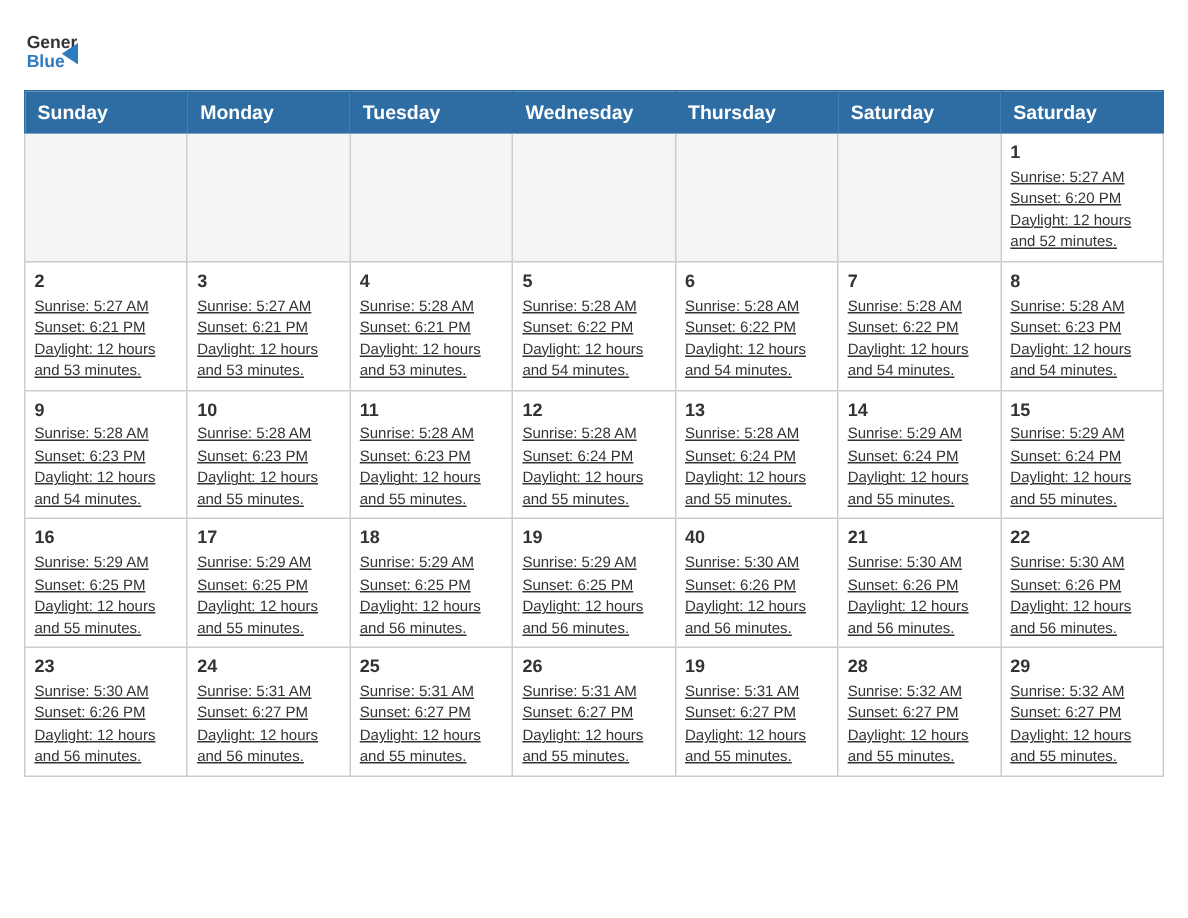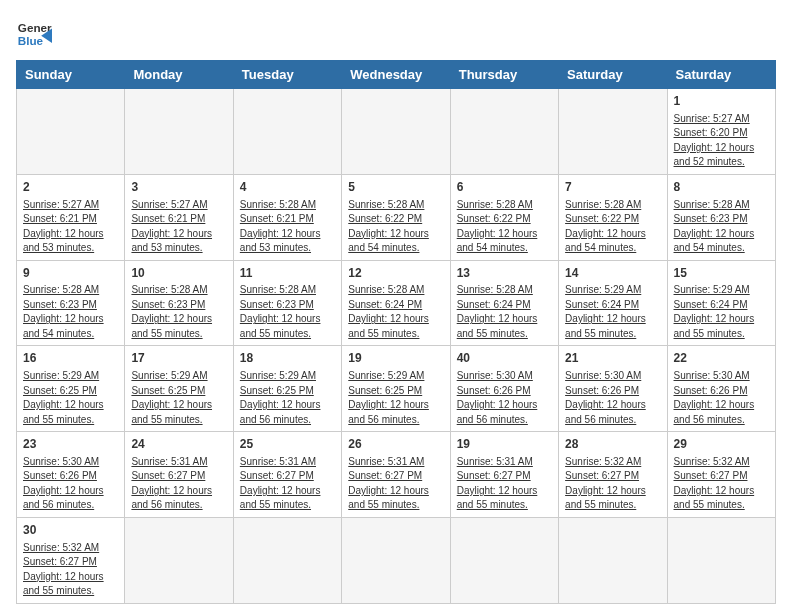--- a/index.html
+++ b/index.html
@@ -323,29 +323,14 @@
 and 55 minutes.</div>
         </td>
         <td>
           <span class="day-number">29</span>
           <div class="day-info" style="white-space: pre-line;">Sunrise: 5:32 AM
 Sunset: 6:27 PM
 Daylight: 12 hours
 and 55 minutes.</div>
         </td>
       </tr>
-      <tr class="last-row">
-        <td>
-          <span class="day-number">30</span>
-          <div class="day-info" style="white-space: pre-line;">Sunrise: 5:32 AM
-Sunset: 6:27 PM
-Daylight: 12 hours
-and 55 minutes.</div>
-        </td>
-        <td class="empty"></td>
-        <td class="empty"></td>
-        <td class="empty"></td>
-        <td class="empty"></td>
-        <td class="empty"></td>
-        <td class="empty"></td>
-      </tr>
     </tbody>
 </table>
 
 </body></html>

